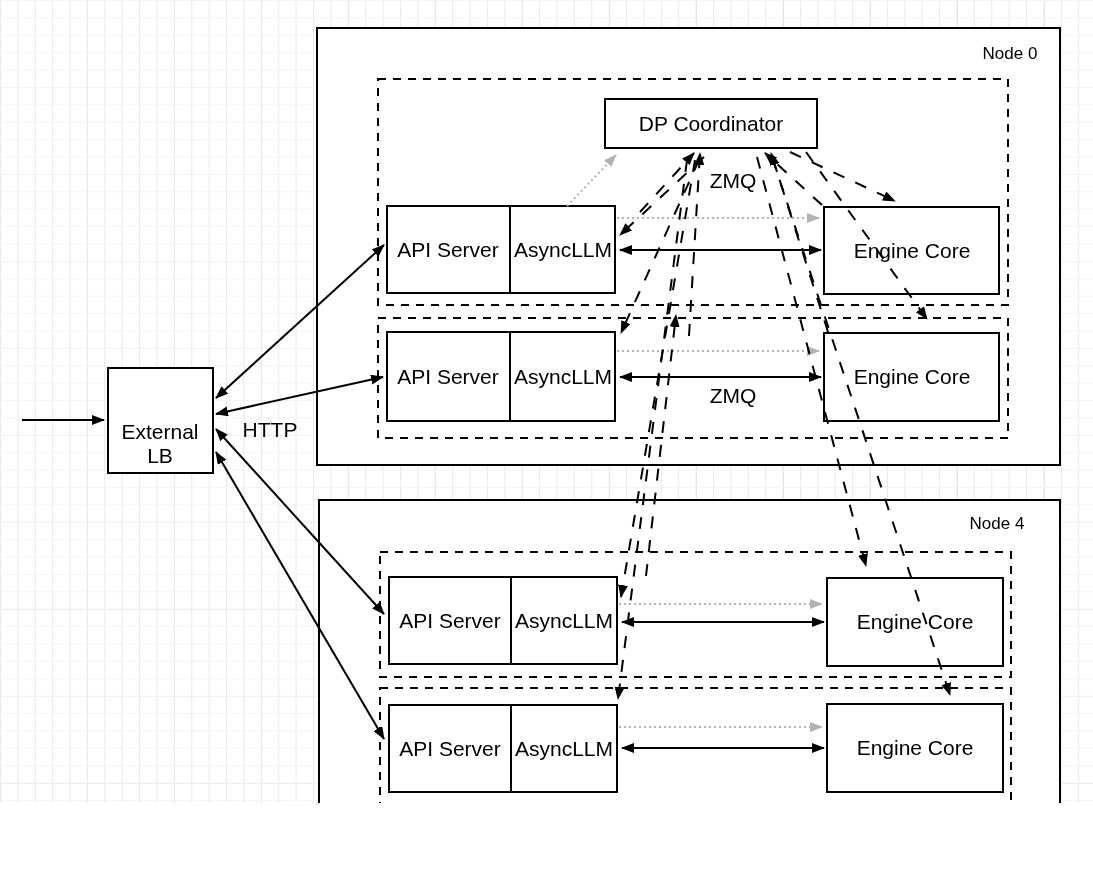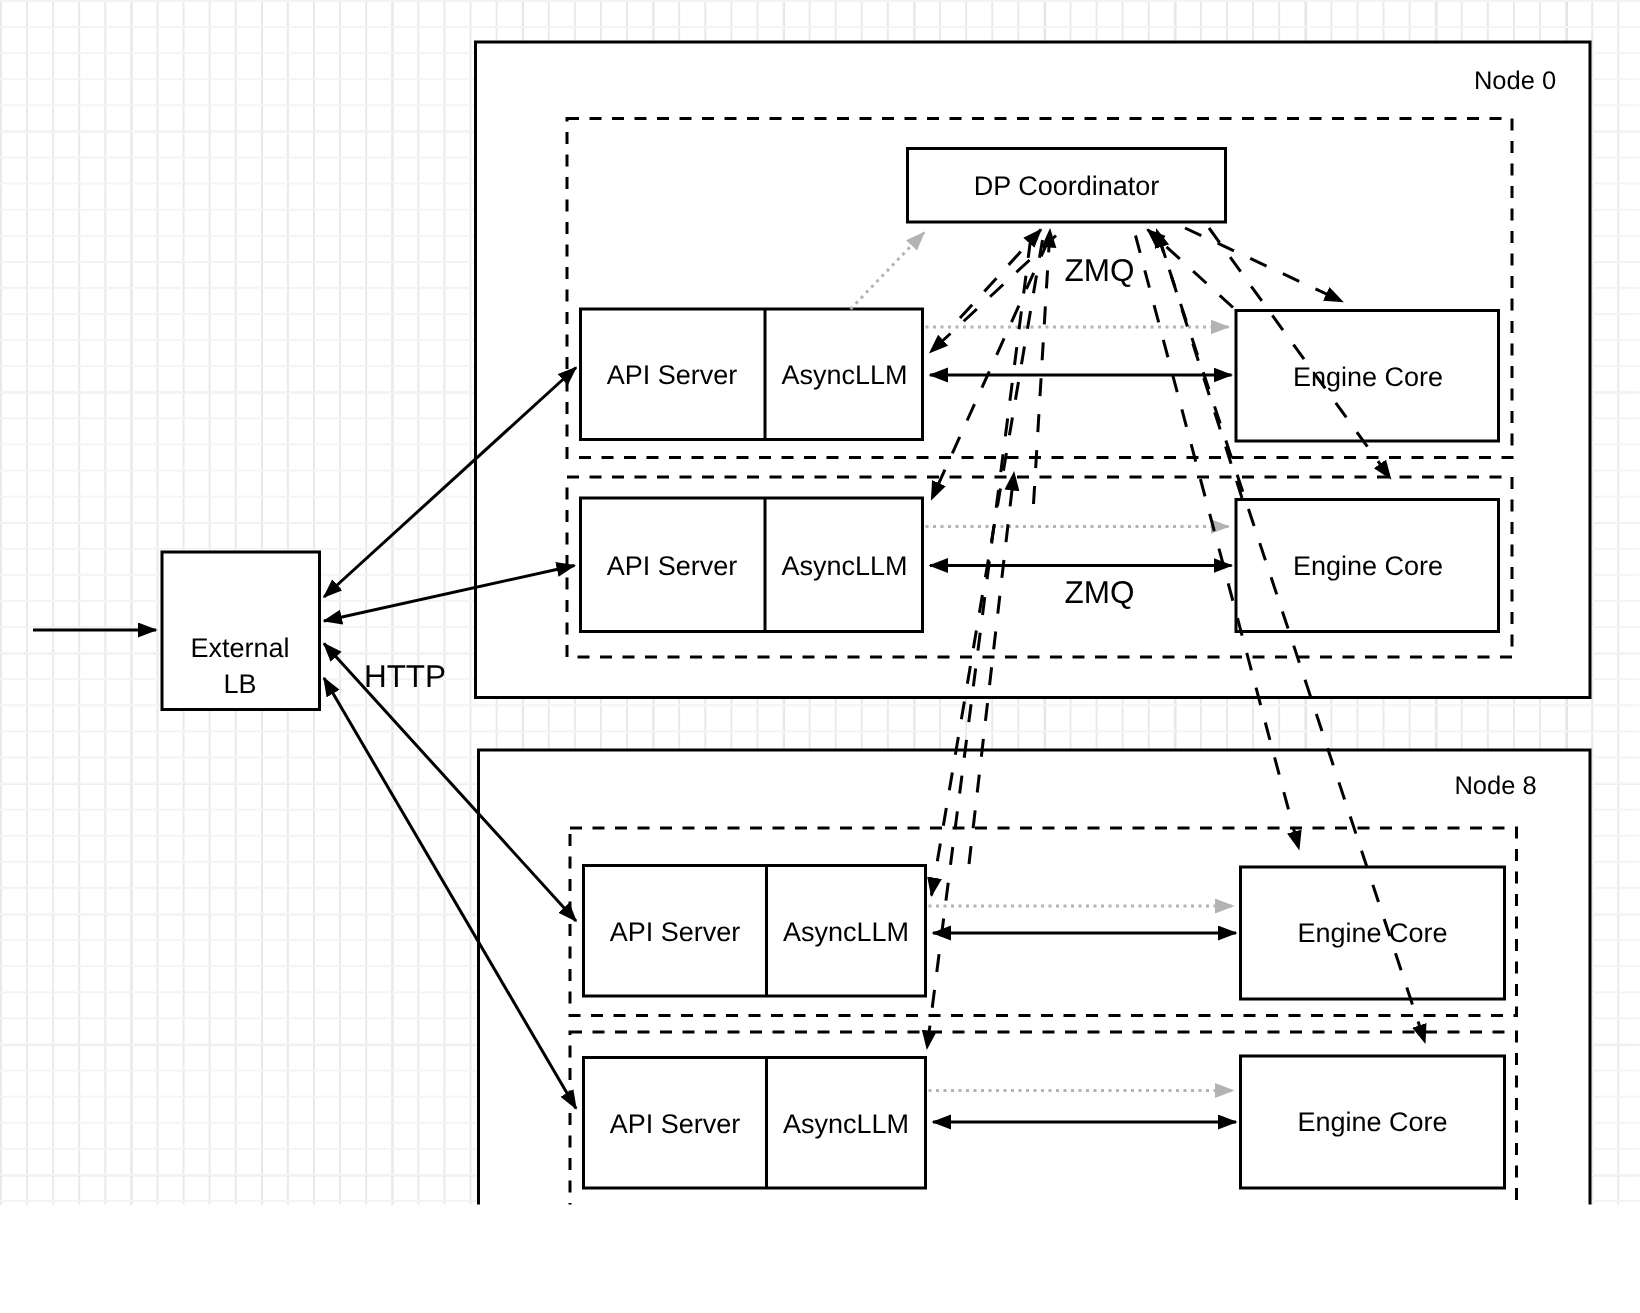--- a/index.html
+++ b/index.html
@@ -16,21 +16,21 @@
     background-size:17.4px 17.4px, 17.4px 17.4px, 87px 87px, 87px 87px;
     overflow:hidden;
     text-decoration:underline;
   }
   #wires{position:absolute;left:0;top:0;}
   .lbl{
     position:absolute;
     transform:translate(-50%,-50%);
     white-space:nowrap;
     color:#000;
-    font-size:18px;
+    font-size:21px;
     line-height:24px;
     text-align:center;
   }
   .lbl.small{font-size:21px;}
   .lbl.nodetag{font-size:17px;}
 </style>
 </head>
 <body>
 
 <div id="stage">
@@ -99,30 +99,30 @@
     <line x1="828" y1="332" x2="771" y2="153" stroke="#000" stroke-width="2" stroke-dasharray="12 12" marker-end="url(#ab)"></line>
     <line x1="806" y1="152" x2="927" y2="319" stroke="#000" stroke-width="2" stroke-dasharray="12 12" marker-end="url(#ab)"></line>
     <line x1="757" y1="157" x2="866" y2="566" stroke="#000" stroke-width="2" stroke-dasharray="12 12" marker-end="url(#ab)"></line>
     <line x1="772" y1="157" x2="950" y2="695" stroke="#000" stroke-width="2" stroke-dasharray="12 12" marker-end="url(#ab)"></line>
     <line x1="695" y1="160" x2="621" y2="597" stroke="#000" stroke-width="2" stroke-dasharray="12 12" marker-end="url(#ab)"></line>
     <line x1="687" y1="160" x2="618" y2="699" stroke="#000" stroke-width="2" stroke-dasharray="12 12" marker-end="url(#ab)"></line>
     <line x1="646" y1="576" x2="676" y2="315" stroke="#000" stroke-width="2" stroke-dasharray="12 12" marker-end="url(#ab)"></line>
   </svg>
 
   <div class="lbl nodetag" style="left:1010px;top:54px;">Node 0</div>
-  <div class="lbl nodetag" style="left:997px;top:524px;">Node 8</div>
+  <div class="lbl nodetag" style="left:997px;top:524px;">Node 4</div>
 
   <div class="lbl" style="left:711px;top:124px;">DP Coordinator</div>
 
   <div class="lbl" style="left:160px;top:444px;">
     <span>External</span><br>
     <span>LB</span>
   </div>
 
-  <div class="lbl small" style="left:270px;top:452px;">HTTP</div>
+  <div class="lbl small" style="left:270px;top:430px;">HTTP</div>
   <div class="lbl small" style="left:733px;top:181px;">ZMQ</div>
   <div class="lbl small" style="left:733px;top:396px;">ZMQ</div>
 
   <div class="lbl" style="left:448px;top:250px;">API Server</div>
   <div class="lbl" style="left:563px;top:250px;">AsyncLLM</div>
   <div class="lbl" style="left:912px;top:251px;">Engine Core</div>
 
   <div class="lbl" style="left:448px;top:377px;">API Server</div>
   <div class="lbl" style="left:563px;top:377px;">AsyncLLM</div>
   <div class="lbl" style="left:912px;top:377px;">Engine Core</div>

